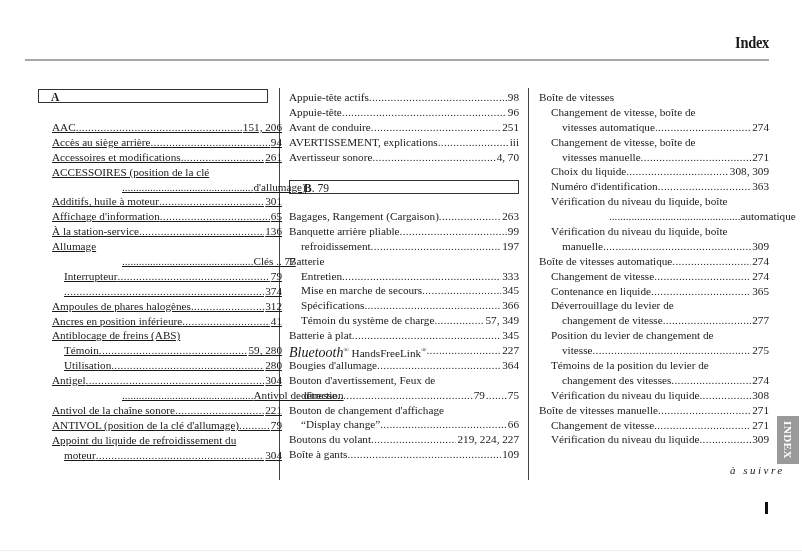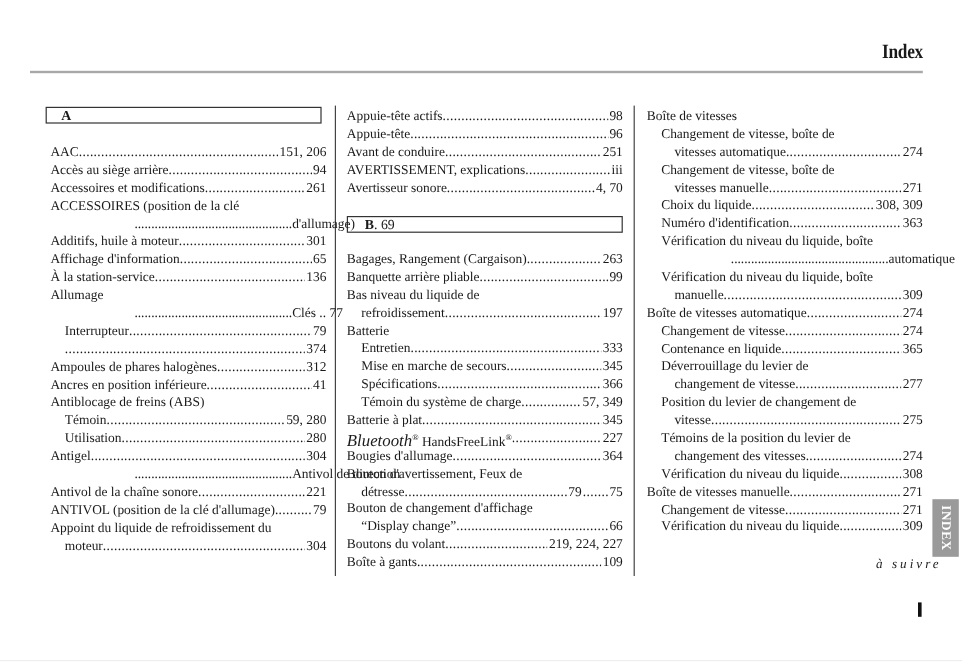--- a/index.html
+++ b/index.html
@@ -2,21 +2,21 @@
 <html><head>
 <meta charset="utf-8">
 <style>
   html, body { margin:0; padding:0; background:#fff; }
   body { width:802px; height:552px; position:relative; overflow:hidden;
          font-family:"Liberation Serif","DejaVu Serif",serif; color:#1a1a1a; }
   .title { position:absolute; right:33px; top:33px; font-size:17px; font-weight:bold;
            font-family:"Liberation Serif",serif; letter-spacing:-0.3px; transform:scaleX(0.85); transform-origin:right; }
   .rule { position:absolute; left:25px; right:33px; top:59px; height:2px; background:#a8a8a8; }
   .col { position:absolute; top:90px; font-size:11.2px; line-height:14.9px; }
-  .col1 { left:42px; width:230px; }
+  .col1 { left:52px; width:230px;text-decoration:underline; }
   .col2 { left:289px; width:230px; }
   .col3 { left:539px; width:230px; }
   .vline { position:absolute; width:1px; background:#444; }
   .letterbox { position:absolute; border:1px solid #333; height:14px; font-weight:bold;
                font-size:11.5px; line-height:14px; padding-left:12px; box-sizing:border-box; }
   .row { display:flex; white-space:nowrap; height:14.9px; }
   .row .lbl { flex:0 0 auto; }
   .row .dots { flex:1 1 auto; overflow:hidden; color:#1a1a1a; }
   .row .dots::after { content:"........................................................................................................................................................"; letter-spacing:0.3px; }
   .row .pg { flex:0 0 auto; padding-left:1px; }
@@ -39,21 +39,21 @@
 <div class="title">Index</div>
 <div class="rule"></div>
 
 <div class="vline" style="left:279px;top:88px;height:392px;"></div>
 <div class="vline" style="left:528px;top:88px;height:392px;"></div>
 
 <div class="letterbox" style="left:38px;top:89px;width:230px;">
   <span>A</span>
 </div>
 <div class="letterbox" style="left:289px;top:180px;width:230px;padding-left:14px;">
-  <span>B</span><span style="font-weight:normal;">. 69</span>
+  <span>B</span><span style="font-weight:normal;">. 79</span>
 </div>
 
 <div class="col col1" id="c1" style="top:120px;">
     <div class="row">
       <span class="lbl">AAC</span>
       <span class="dots"></span>
       <span class="pg">151, 206</span>
     </div>
     <div class="row">
       <span class="lbl">Accès au siège arrière</span>
@@ -168,21 +168,20 @@
     <div class="row">
       <span class="lbl">Bagages, Rangement (Cargaison)</span>
       <span class="dots"></span>
       <span class="pg">263</span>
     </div>
     <div class="row">
       <span class="lbl">Banquette arrière pliable</span>
       <span class="dots"></span>
       <span class="pg">99</span>
     </div>
-    <div class="plain">Bas niveau du liquide de</div>
     <div class="row i1">
       <span class="lbl">refroidissement</span>
       <span class="dots"></span>
       <span class="pg">197</span>
     </div>
     <div class="plain">Batterie</div>
     <div class="row i1">
       <span class="lbl">Entretien</span>
       <span class="dots"></span>
       <span class="pg">333</span>

